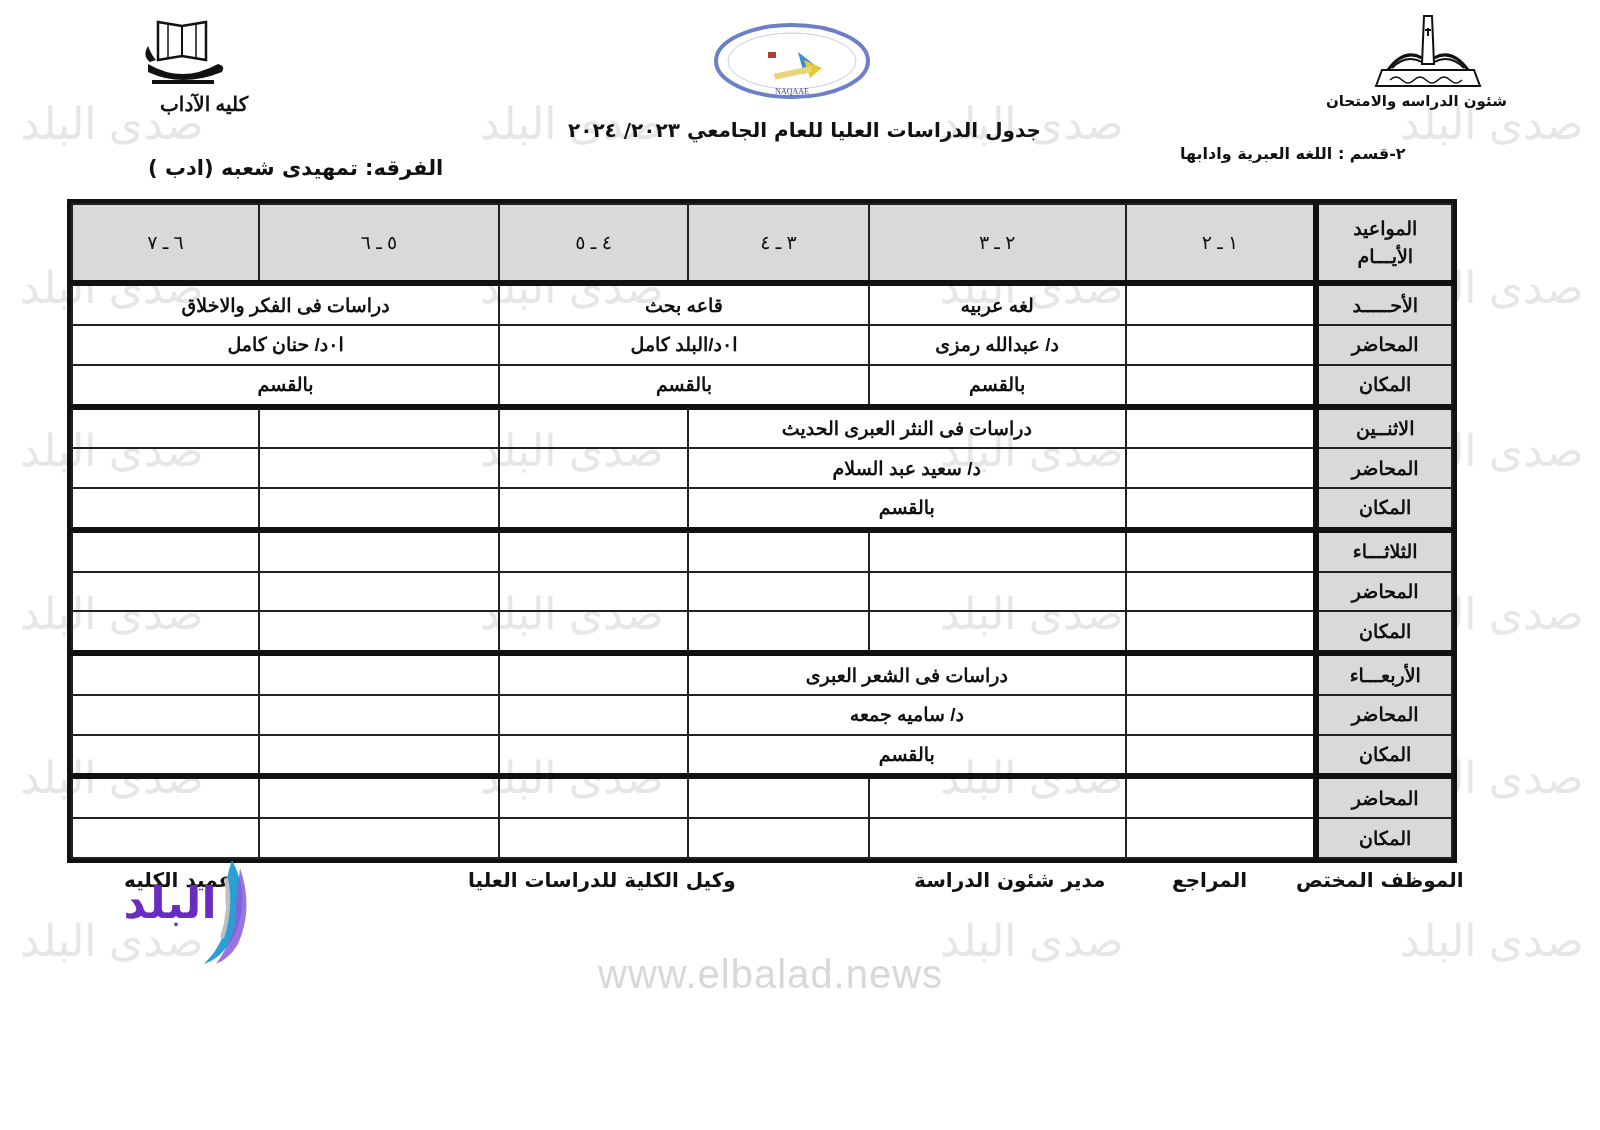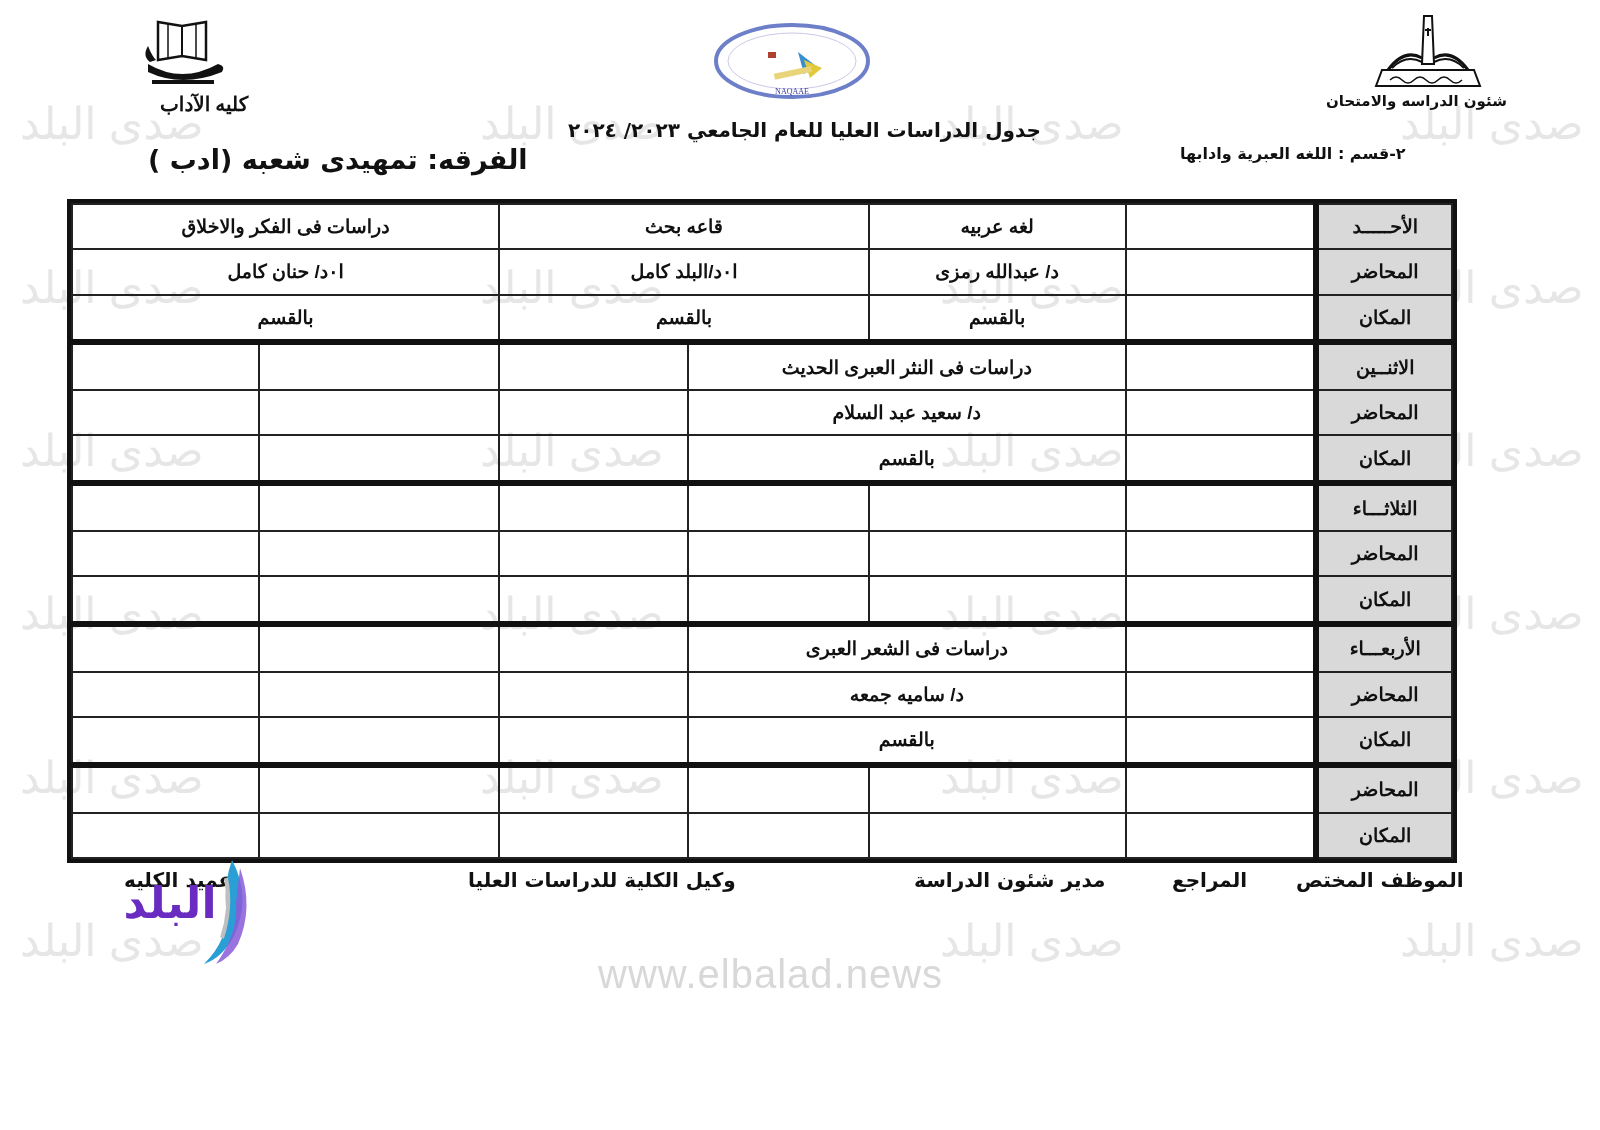--- a/index.html
+++ b/index.html
@@ -111,34 +111,46 @@
     <line x1="62" y1="8" x2="62" y2="42" stroke="#111" stroke-width="1.5"></line>
     <path d="M16,46 Q8,40 14,30 Q18,40 22,44" fill="#111"></path>
     <path d="M14,48 Q48,68 84,48 Q92,50 88,56 Q48,72 14,56 Z" fill="#111"></path>
     <rect x="18" y="64" width="62" height="4" fill="#111"></rect>
   </svg>
 </div>
 <div class="abs hdr-text" style="left:160px;top:92px;font-size:20px;font-family:Liberation Serif, serif;">كليه الآداب</div>
 
 <div class="abs hdr-text" style="left:568px;top:118px;font-size:20px;">جدول الدراسات العليا  للعام الجامعي  ٢٠٢٣/ ٢٠٢٤</div>
 <div class="abs hdr-text" style="left:1180px;top:144px;font-size:16px;">٢-قسم :  اللغه العبرية  وادابها</div>
-<div class="abs hdr-text" style="left:148px;top:144px;font-size:27px;">الفرقه: تمهيدى شعبه (ادب )</div>
+<div class="abs hdr-text" style="left:148px;top:156px;font-size:21px;">الفرقه: تمهيدى شعبه (ادب )</div>
 
 <div class="tbl-wrap">
   <table class="sched">
     <colgroup>
       <col style="width:132px">
       <col style="width:186px">
       <col style="width:250px">
       <col style="width:176px">
       <col style="width:184px">
       <col style="width:234px">
       <col style="width:182px">
     </colgroup>
     <tbody>
+        <tr class="head">
+      <td class="daycol">
+        <div>المواعيد</div>
+        <div>الأيـــام</div>
+      </td>
+      <td>١ ـ ٢</td>
+      <td>٢ ـ ٣</td>
+      <td>٣ ـ ٤</td>
+      <td>٤ ـ ٥</td>
+      <td>٥ ـ ٦</td>
+      <td>٦ ـ ٧</td>
+    </tr>
 
     <tr>
       <td class="daycol">الأحـــــد</td>
       <td class="empty"></td>
       <td>لغه عربيه</td>
       <td colspan="2">قاعه بحث</td>
       <td colspan="2">دراسات فى الفكر والاخلاق</td>
     </tr>
     <tr>
       <td class="daycol">المحاضر</td>

